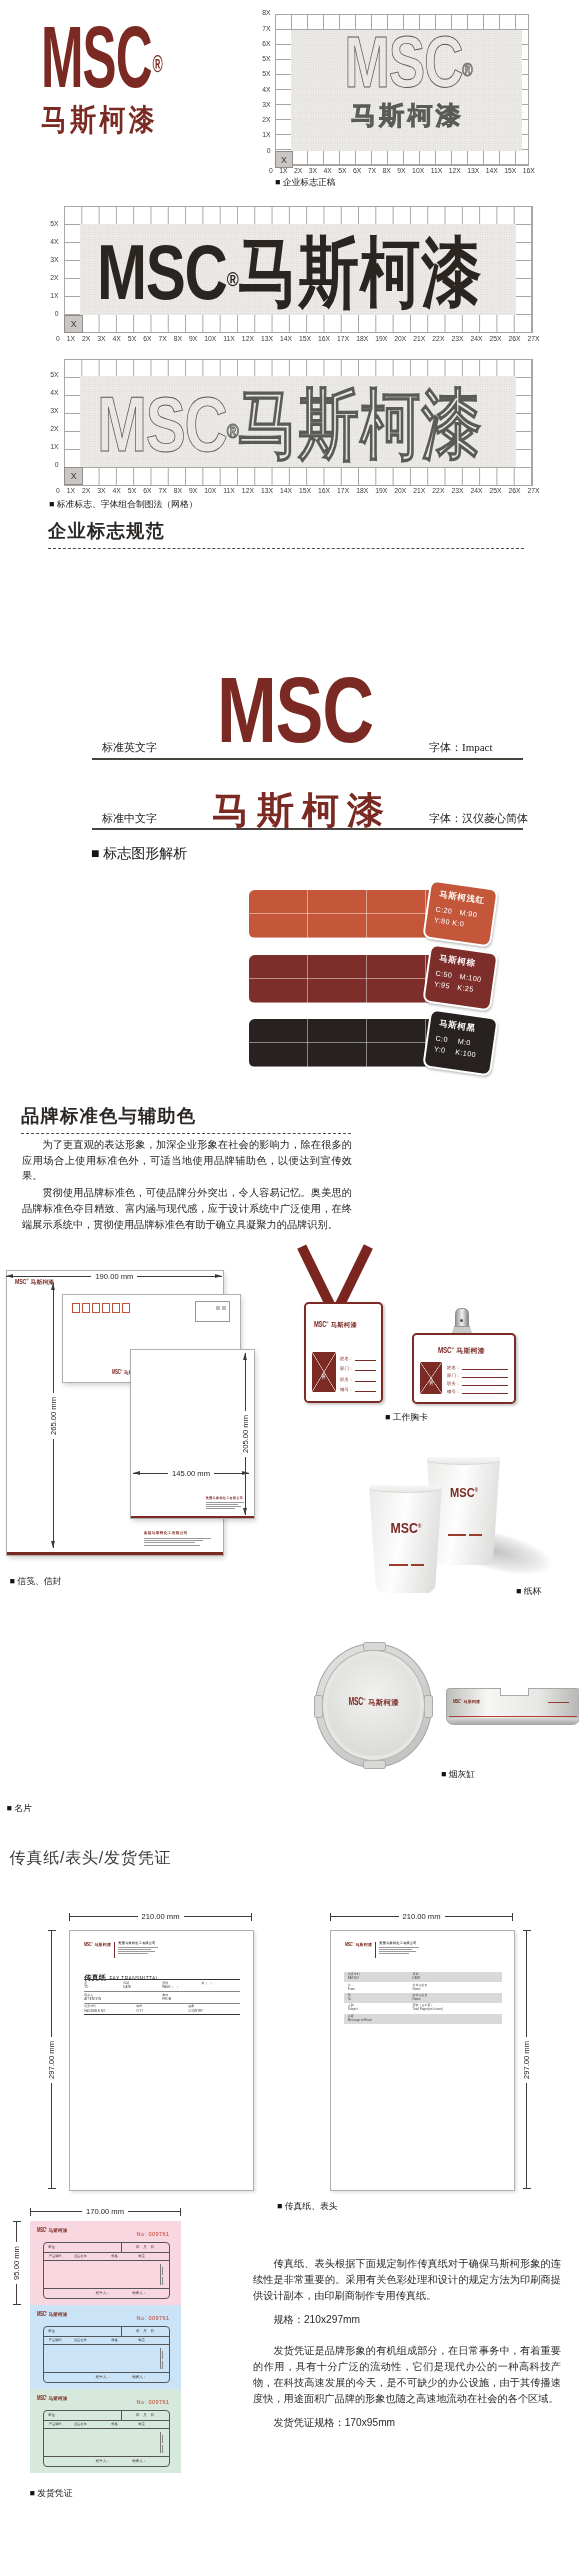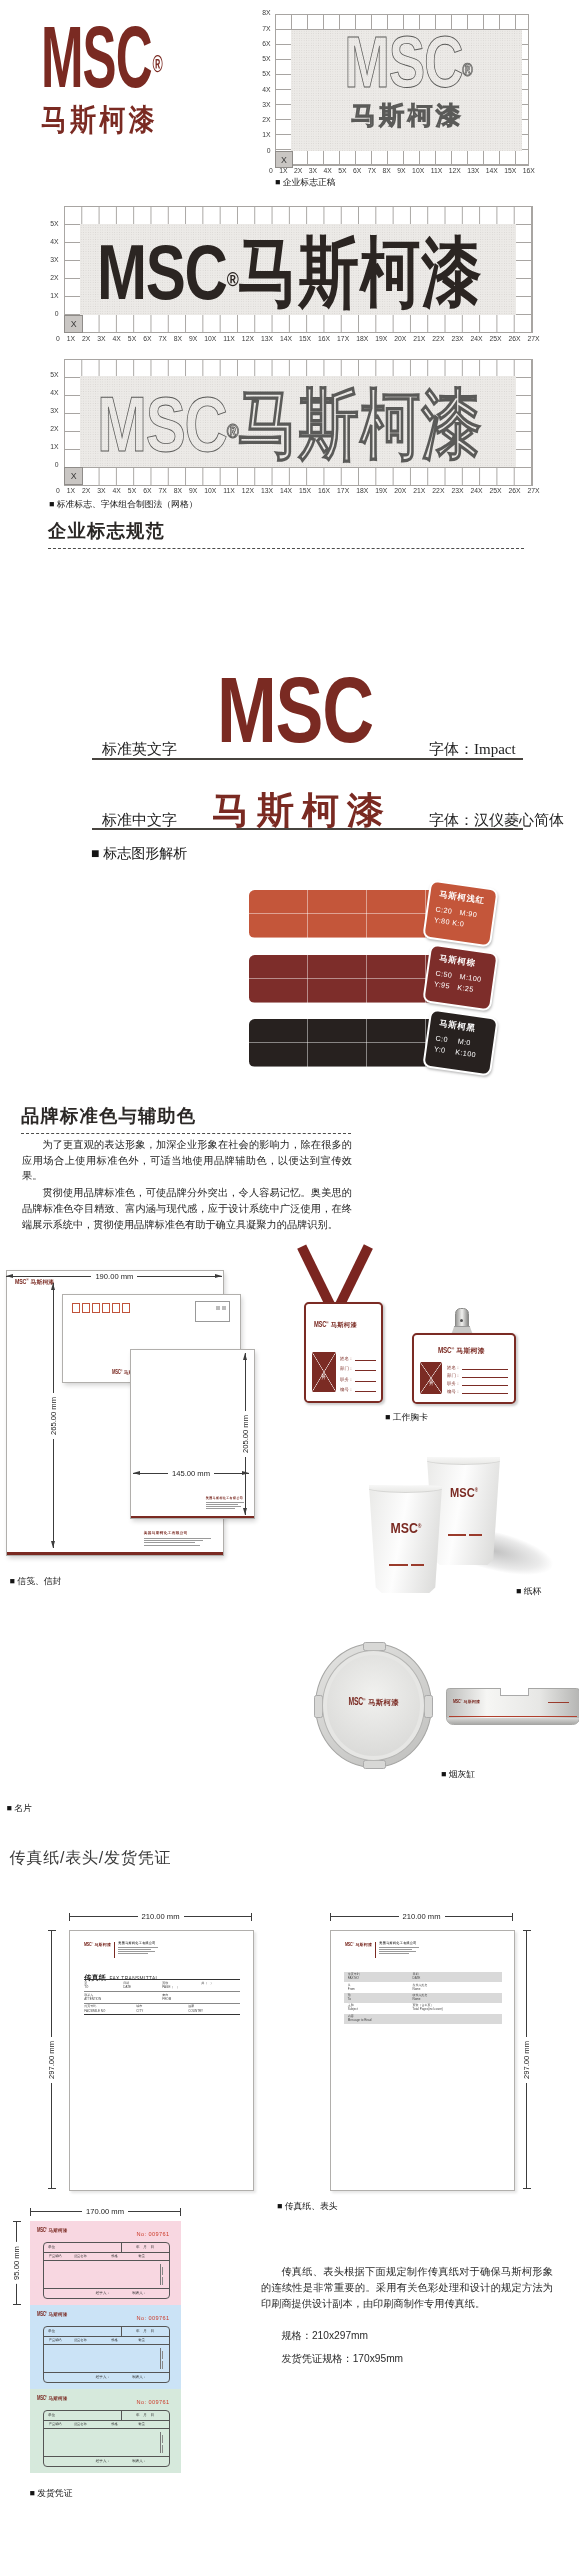--- a/index.html
+++ b/index.html
@@ -33,21 +33,21 @@
       transform:scaleX(.78);transform-origin:left top;letter-spacing:-1.6px}
   .g23logo .cjk{letter-spacing:1.6px}
   .g23logo .r{font-size:21px;vertical-align:.62em}
   .solidlogo{color:#2b2522}
   
   .cap{position:absolute;font-size:8.8px;color:#141414;white-space:nowrap}
   .h1{position:absolute;font-size:18.3px;font-weight:900;color:#2b2826;letter-spacing:1.2px;white-space:nowrap}
   .dash{position:absolute;border-top:1.6px dashed #4c4c4a;height:0}
   .para{position:absolute;font-size:10.5px;line-height:16.7px;color:#1d1d1d;text-align:justify}
   .para p{margin:0 0 1.6px 0;text-indent:2em}
-  .fontlabel{position:absolute;font-size:15px;color:#222;font-family:"Liberation Serif","DejaVu Serif",serif}
+  .fontlabel{position:absolute;font-size:11px;color:#222;font-family:"Liberation Serif","DejaVu Serif",serif}
   .specline{position:absolute;height:1.6px;background:#47443f}
   .specEN{position:absolute;font-size:92px;font-weight:900;line-height:.8;letter-spacing:-1.6px;
       transform:scaleX(.78);transform-origin:left top;white-space:nowrap}
   .specCN{position:absolute;font-size:37px;font-weight:900;letter-spacing:8px;white-space:nowrap}
   
   .pbar{position:relative;width:236px;height:48px;border-radius:5.6px;margin-bottom:16.7px;
     background-image:repeating-linear-gradient(to right,transparent 0 29px,rgba(255,255,255,.45) 29px 29.5px),
                      repeating-linear-gradient(to bottom,transparent 0 23px,rgba(255,255,255,.45) 23px 24px)}
   .ptag{position:absolute;right:-9.6px;top:-6.4px;width:69px;height:59px;border:2.4px solid #fff;
     border-radius:8px;transform:rotate(8deg);box-shadow:0.8px 1.6px 2.4px rgba(0,0,0,.25);
@@ -128,21 +128,21 @@
   .vcols span{font-size:3.2px;color:#333}
   .vcols span:nth-child(1){width:24%;padding-left:4.8px;box-sizing:border-box}
   .vcols span:nth-child(2){width:30%}.vcols span:nth-child(3){width:22%}.vcols span:nth-child(4){width:24%}
   .vbody{flex:1;position:relative}
   .vstrip{position:absolute;right:4px;top:3.2px;bottom:3.2px;width:4px;border-left:0.8px solid #777}
   .vstrip i{display:block;width:1.6px;height:8px;background:#888;margin:2.4px auto}
   .vfoot{display:flex;height:8.8px;border-top:0.8px solid #555;align-items:center;justify-content:flex-end}
   .vfoot span{font-size:3.6px;color:#333;margin-right:22px}
   
   .notes{position:absolute;font-size:10.2px;line-height:16px;color:#2a2a2a;text-align:justify}
-  .notes p{margin:16px;text-indent:2em}
+  .notes p{margin:8px;text-indent:2em}
 </style>
 </head>
 <body>
 
 <div id="root">
 
   <div class="abs maroon" style="left:41px;top:21px">
     <div class="hero-en"><span>MSC</span><span class="hero-reg">®</span></div>
   </div>
   <div class="abs maroon hero-cn" style="left:41px;top:100px">马斯柯漆</div>
@@ -698,17 +698,18 @@
       </div>
     </div>
   <div class="cap" style="left:29.5px;top:2488px">■ 发货凭证</div>
 
   <div class="cap" style="left:277px;top:2201px">■ 传真纸、表头</div>
   <div class="notes" style="left:245px;top:2248px;width:324px">
     <p>传真纸、表头根据下面规定制作传真纸对于确保马斯柯形象的连续性是非常重要的。采用有关色彩处理和设计的规定方法为印刷商提供设计副本，由印刷商制作专用传真纸。</p>
     <p>规格：210x297mm</p>
   </div>
   <div class="notes" style="left:245px;top:2335px;width:324px">
+    <p>发货凭证是品牌形象的有机组成部分，在日常事务中，有着重要的作用，具有十分广泛的流动性，它们是现代办公的一种高科技产物，在科技高速发展的今天，是不可缺少的办公设施，由于其传播速度快，用途面积广品牌的形象也随之高速地流动在社会的各个区域。</p>
     <p>发货凭证规格：170x95mm</p>
   </div>
 
 </div>
 
 
 </body></html>

